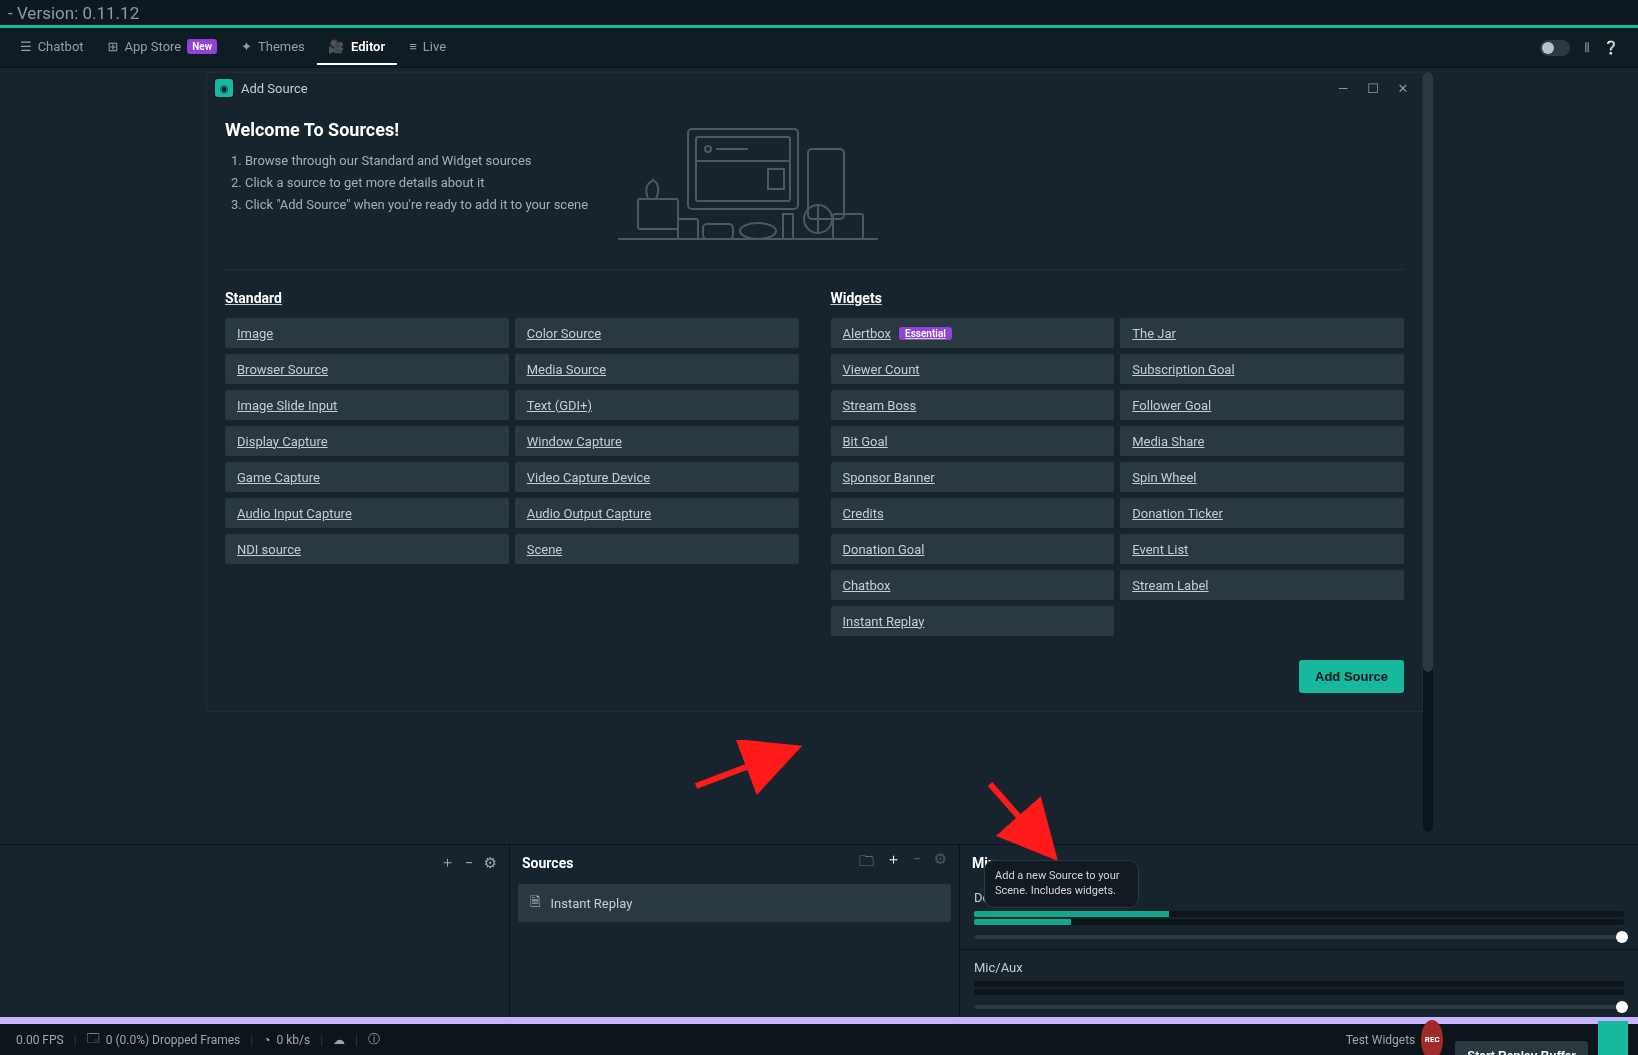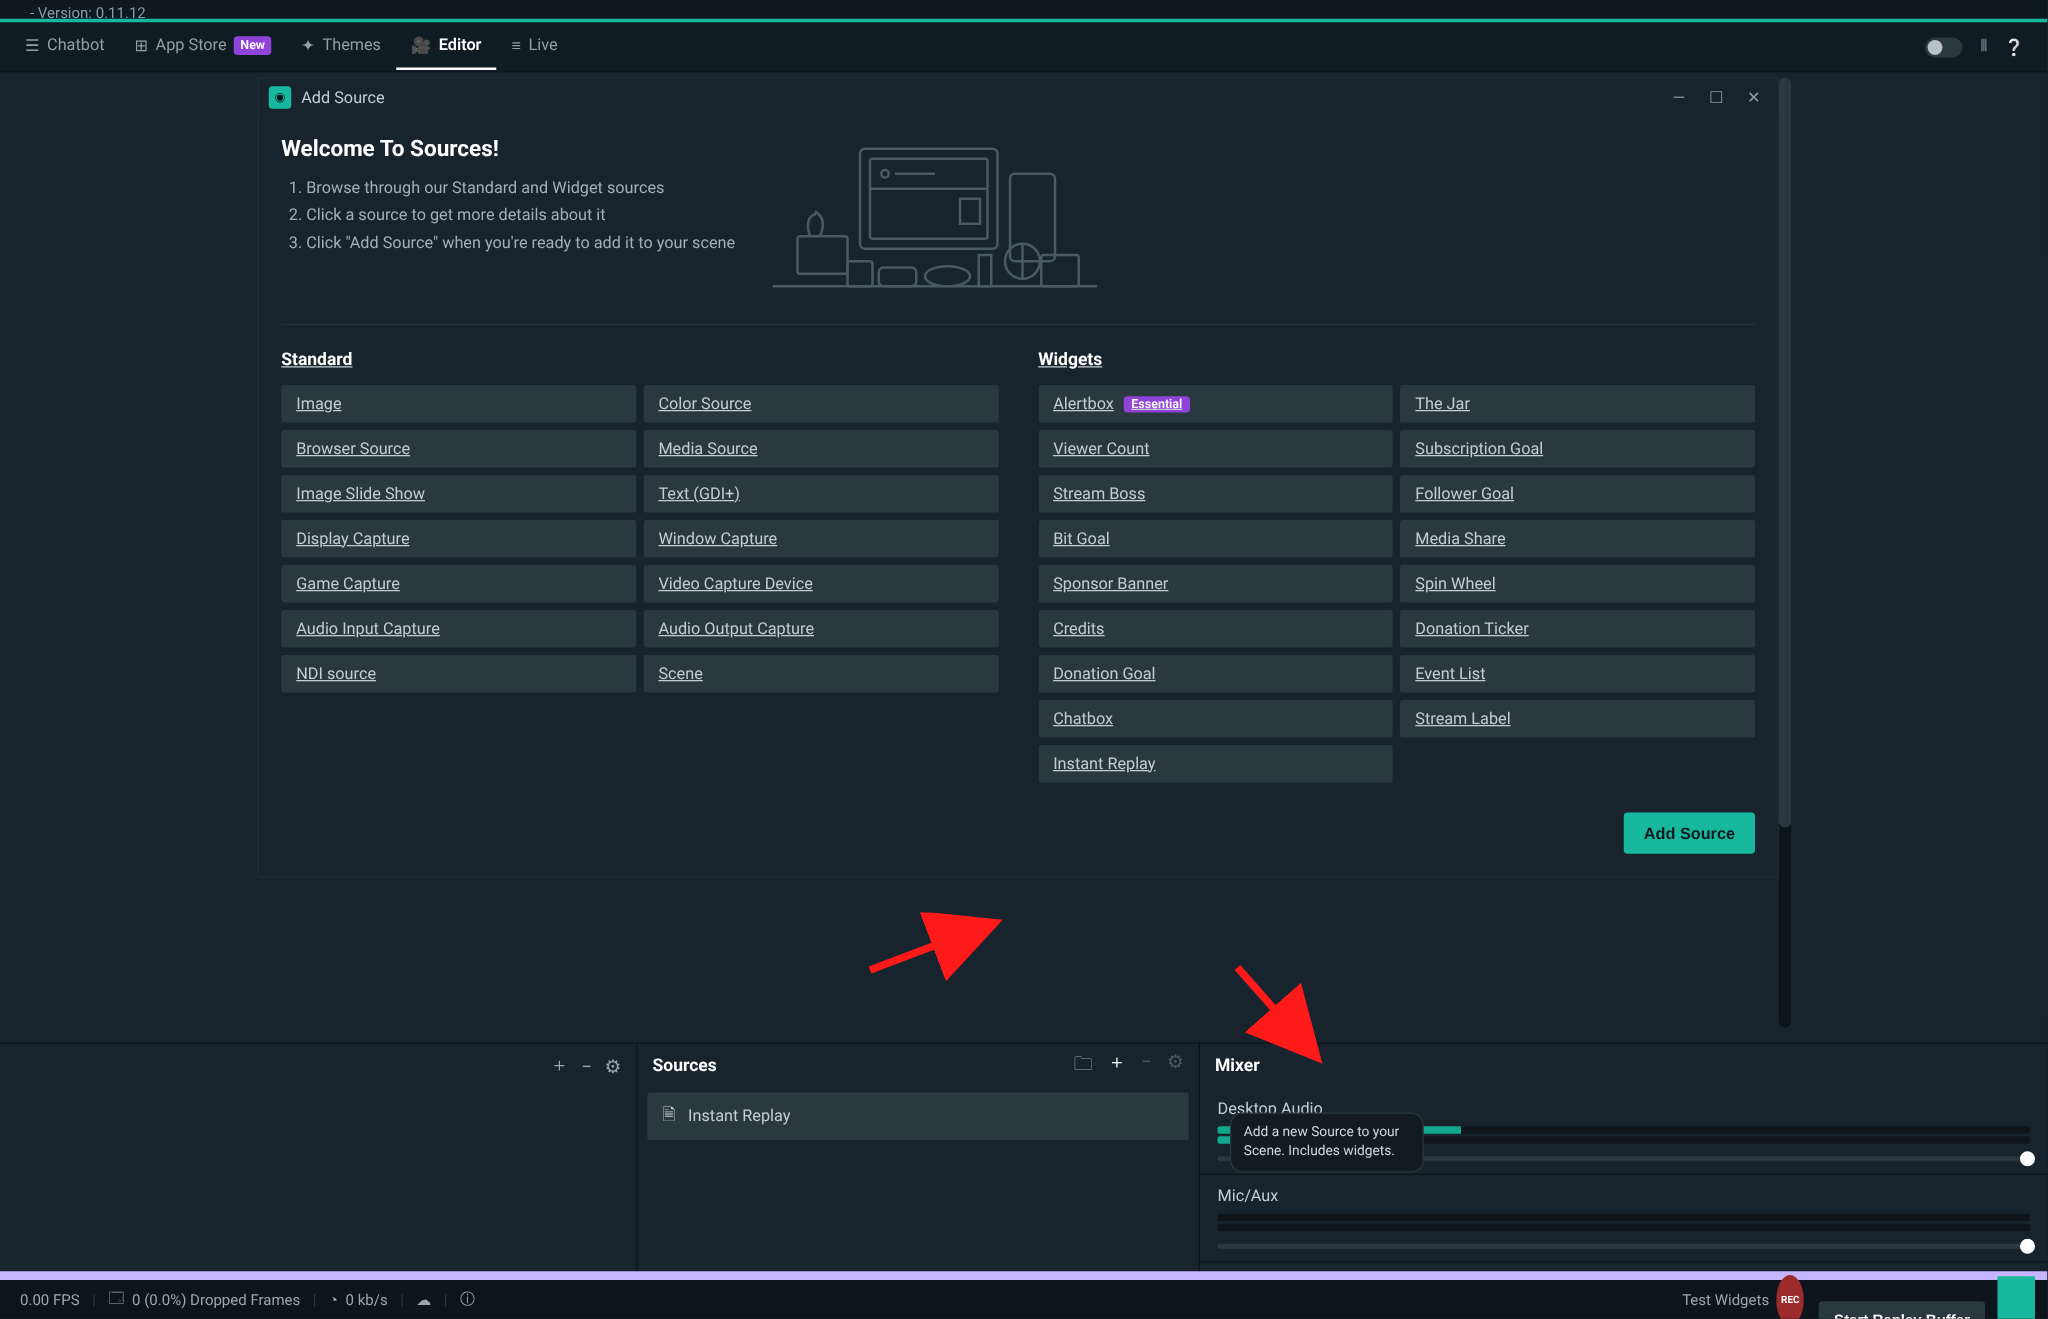--- a/index.html
+++ b/index.html
@@ -9,25 +9,25 @@
   color: #c4cdd3;
   font-size: 13px;
   width: 1638px;
   height: 1055px;
   position: relative;
   overflow: hidden;
 }
 
 
 .title-bar {
-  height: 18px;
+  height: 28px;
   background: #0d1821;
   color: #8a9aa6;
-  font-size: 12px;
-  padding: 3px 24px;
+  font-size: 17px;
+  padding: 3px 8px;
   border-bottom: 3px solid #17b89d;
 }
 
 
 .topnav {
   height: 40px;
   background: #101c24;
   display: flex;
   align-items: center;
   padding: 0 8px;
@@ -252,21 +252,21 @@
 }
 .slider-thumb {
   position: absolute; right:-4px; top:-4px;
   width: 12px; height: 12px; border-radius: 50%;
   background: #fff;
 }
 
 
 .tooltip {
   position: absolute;
-  top: 832px;
+  top: 792px;
   left: 984px;
   width: 155px;
   background: #121b21;
   color: #cfd8dd;
   font-size: 11px;
   padding: 8px 10px;
   border-radius: 10px;
   border: 1px solid #2a3940;
   line-height: 1.35;
   z-index: 20;
@@ -424,21 +424,21 @@
       </div>
 
       <div class="modal-sources">
         <div class="source-group">
           <h3>Standard</h3>
           <div class="source-grid">
             <div class="source-item">Image</div>
             <div class="source-item">Color Source</div>
             <div class="source-item">Browser Source</div>
             <div class="source-item">Media Source</div>
-            <div class="source-item">Image Slide Show</div>
+            <div class="source-item">Image Slide Input</div>
             <div class="source-item">Text (GDI+)</div>
             <div class="source-item">Display Capture</div>
             <div class="source-item">Window Capture</div>
             <div class="source-item">Game Capture</div>
             <div class="source-item">Video Capture Device</div>
             <div class="source-item">Audio Input Capture</div>
             <div class="source-item">Audio Output Capture</div>
             <div class="source-item">NDI source</div>
             <div class="source-item">Scene</div>
           </div>

